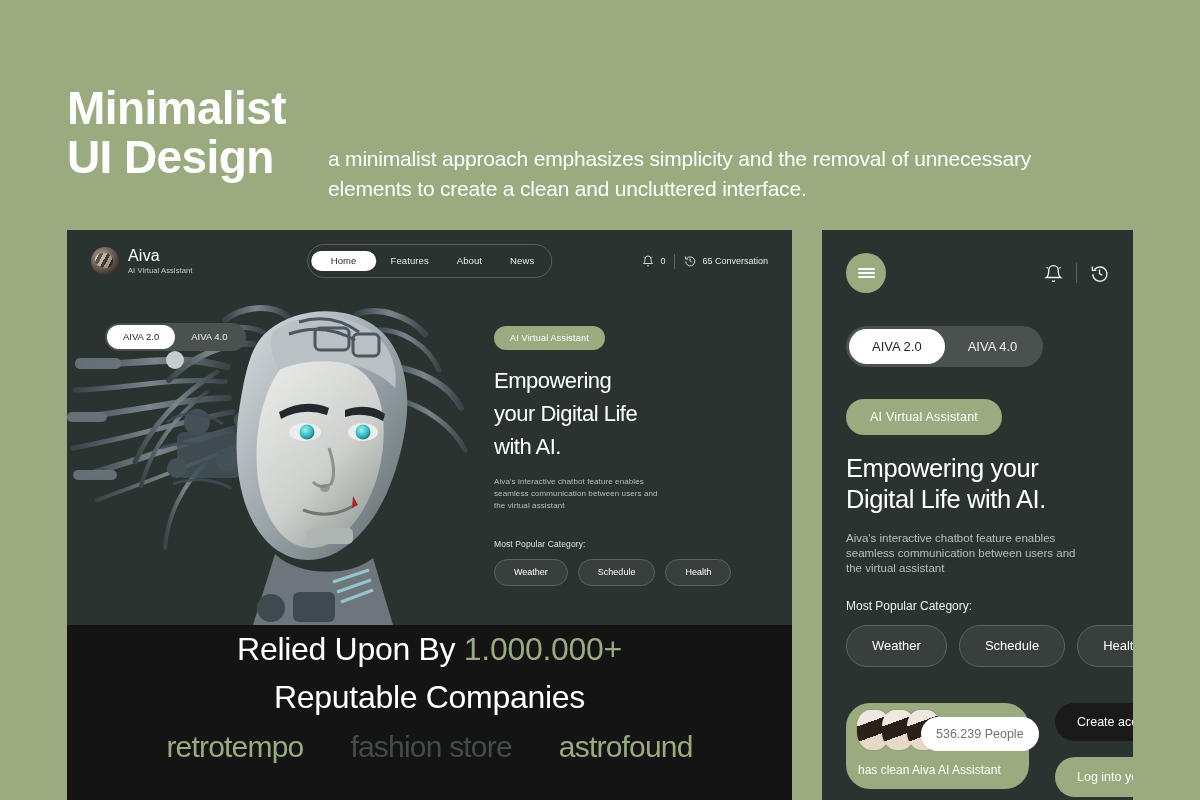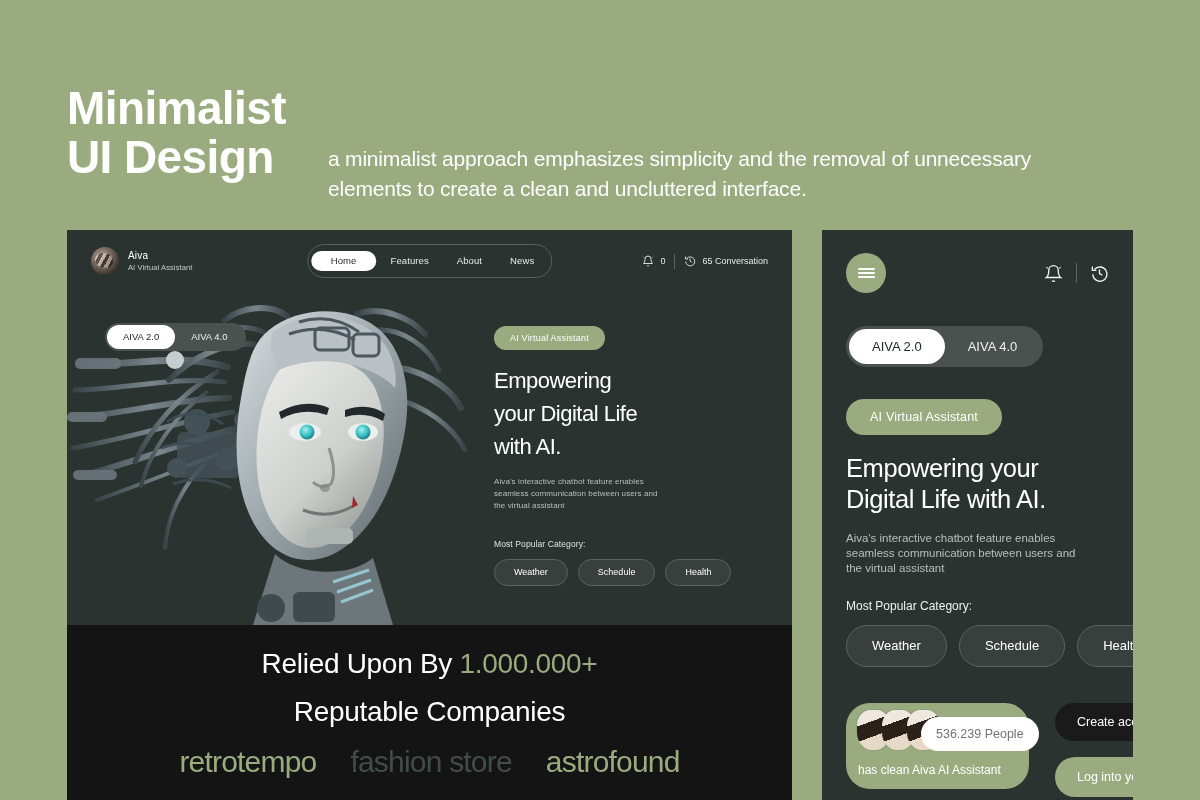--- a/index.html
+++ b/index.html
@@ -51,21 +51,21 @@
     background: radial-gradient(circle at 38% 35%, #b4a596 0%, #7d6f63 35%, #3b352f 72%, #1b1a18 100%);
     overflow: hidden; position: relative; flex: none;
   }
   .avatar::after{
     content:""; position:absolute; left:4px; top:6px; width:18px; height:15px;
     background:
       linear-gradient(118deg, rgba(220,210,198,.95) 0 18%, rgba(90,78,66,.9) 18% 33%, rgba(198,186,172,.85) 33% 48%, rgba(62,54,46,.95) 48% 62%, rgba(175,160,144,.8) 62% 78%, rgba(48,42,36,.95) 78% 100%);
     border-radius: 46% 54% 40% 60%;
   }
   .brand-txt { line-height: 1; }
-  .brand-name { font-size: 10px; font-weight: 500; color: #fff; letter-spacing: .2px; }
+  .brand-name { font-size: 16px; font-weight: 500; color: #fff; letter-spacing: .2px; }
   .brand-tag { font-size: 7.5px; color: #c8ccc9; margin-top: 3px; letter-spacing: .1px; }
 
   .navpills {
     position: absolute; left: 50%; transform: translateX(-50%);
     display: flex; align-items: center; gap: 0;
     border: 1px solid #595f5d; border-radius: 22px; padding: 3px;
     height: 34px;
   }
   .navpill {
     font-size: 9.5px; color: #e7eae8; padding: 0 14px; line-height: 20px;
@@ -106,25 +106,25 @@
   .cat-label { margin-top: 27px; font-size: 8.5px; color: #dfe3e1; letter-spacing: .1px; }
   .cat-row { margin-top: 10px; display: flex; gap: 10px; }
   .cat-chip {
     border: 1px solid #5b6260; background: #383f3d; color: #fff;
     font-size: 9px; padding: 0 19px; line-height: 25px; border-radius: 14px; white-space: nowrap;
   }
 
   
   .relied { background: #141414; height: 175px; position: relative; }
   .relied-h {
-    text-align: center; padding-top: 15px;
-    font-size: 28px; font-weight: 400; color: #fff; line-height: 48px; letter-spacing: -0.3px;
+    text-align: center; 
+    font-size: 32px; font-weight: 400; color: #fff; line-height: 48px; letter-spacing: -0.3px;
   }
   .relied-h .hl { color: #9aab7f; }
-  .logos { display: flex; justify-content: center; align-items: flex-start; gap: 34px; margin-top: 9px; }
+  .logos { display: flex; justify-content: center; align-items: flex-start; gap: 47px; margin-top: 9px; }
   .logo { font-size: 30px; letter-spacing: -0.8px; }
 
   
   #mobile { left: 822px; top: 230px; width: 311px; height: 570px; }
   .mtop { position: relative; padding: 0; height: 100%; }
   .mnav { display: flex; align-items: center; padding: 23px 24px 0 24px; }
   .burger {
     width: 40px; height: 40px; border-radius: 50%; background: #9aab7f;
     display: flex; align-items: center; justify-content: center; flex: none;
   }

